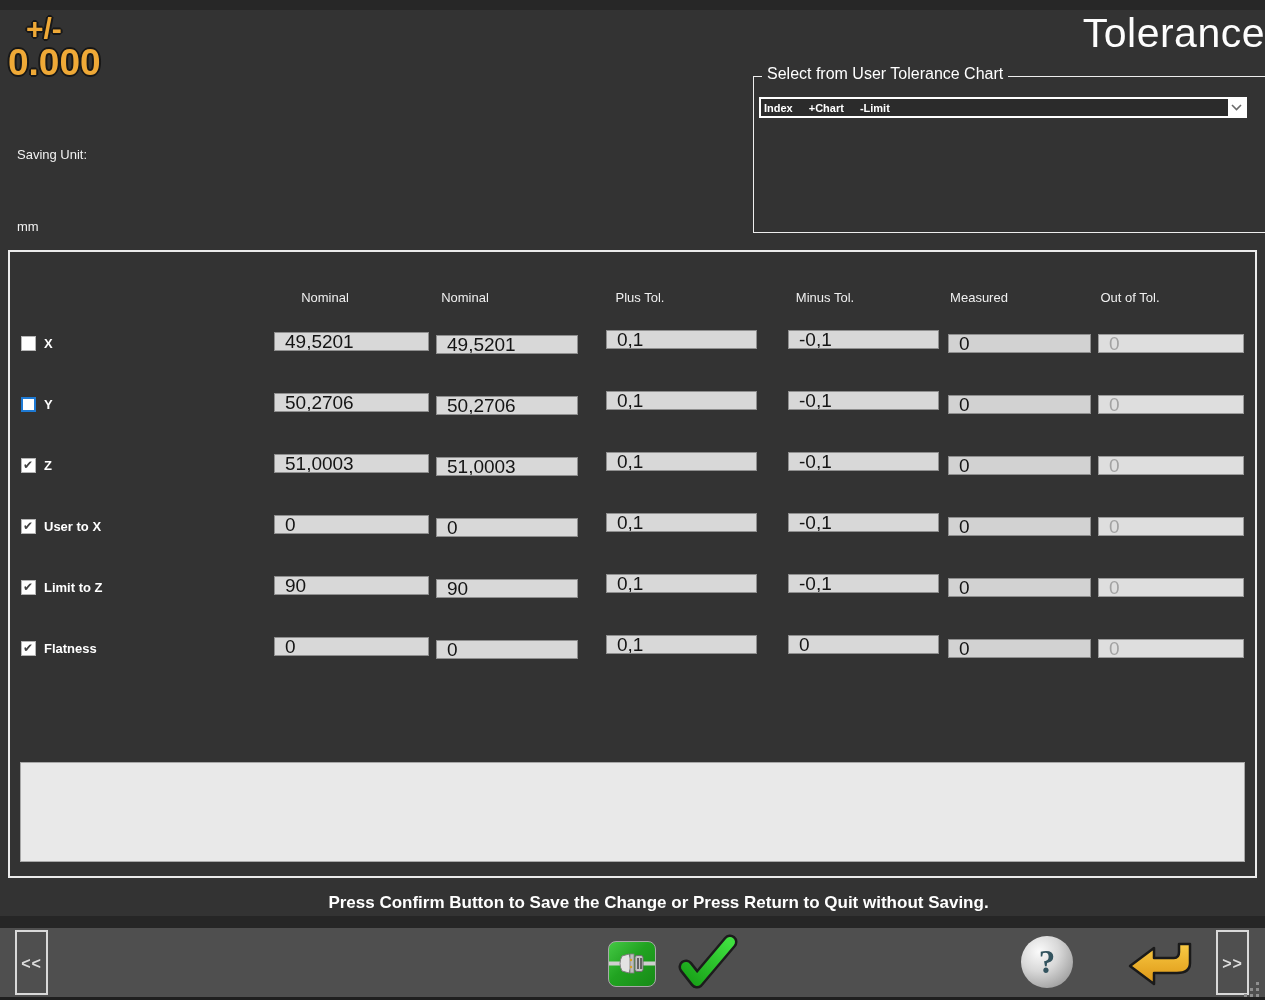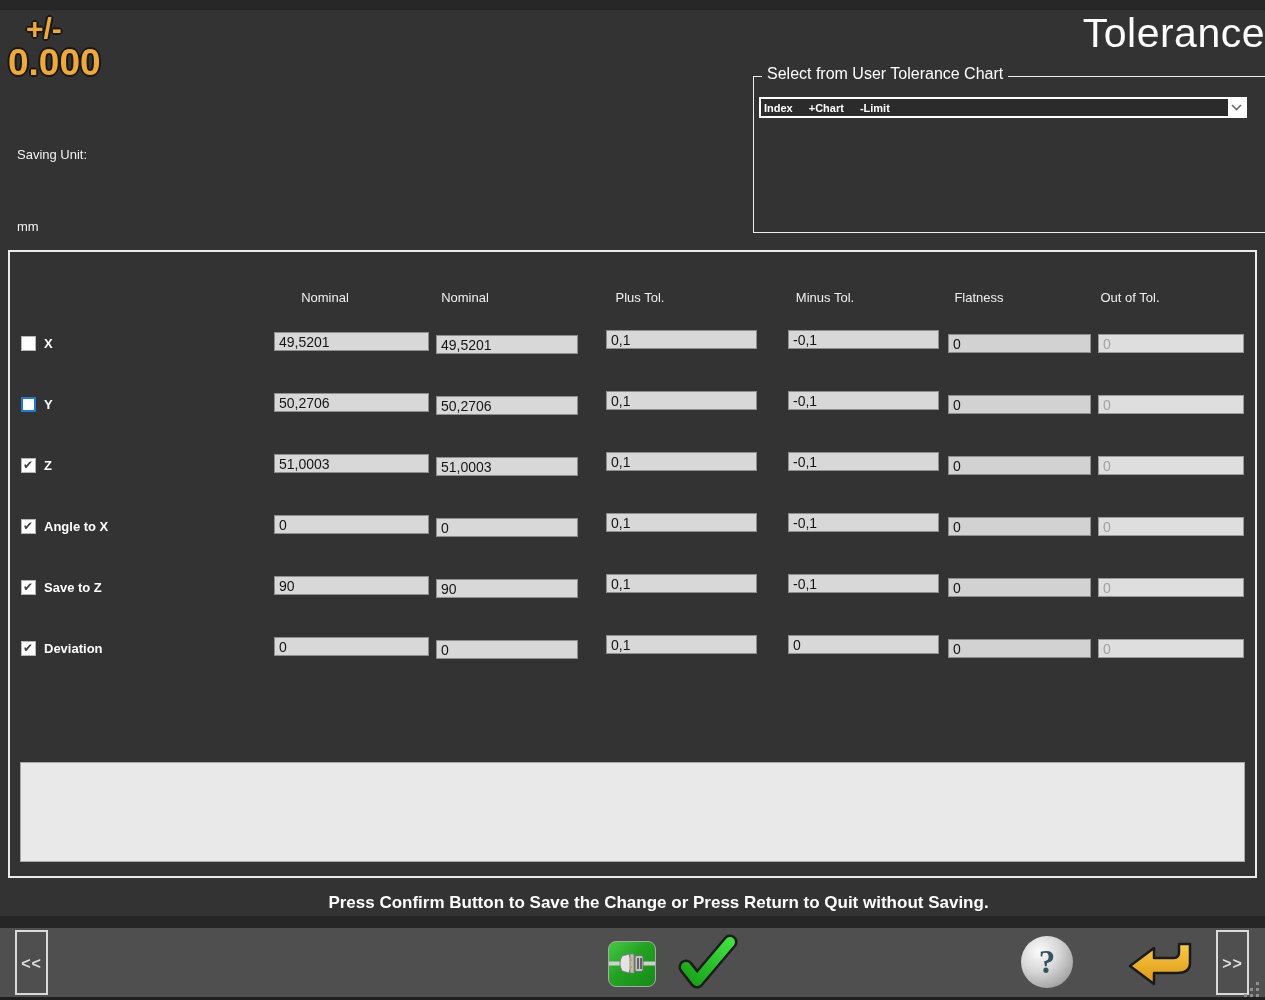--- a/index.html
+++ b/index.html
@@ -49,22 +49,22 @@
 
   .trow { position:absolute; left:0; width:100%; height:26px; }
   .checkbox { position:absolute; left:11px; top:4px; width:15px; height:15px;
     background:#ffffff; border:1px solid #b5b5b5; }
   .checkbox.focused { border:2px solid #1e7ad4; }
   .checkbox.checked::after { content:"✔"; position:absolute; left:1px; top:-1px;
     font-size:12px; color:#3f3f3f; }
   .row-label { position:absolute; left:34px; top:4px; font-size:13px; font-weight:bold; color:#ffffff; }
 
   .field { position:absolute; height:19px; border:1px solid #8f8f8f; background:#d8d8d8;
-    font-family:"Liberation Sans", sans-serif; font-size:14px; color:#141414;
-    padding:0 4px; outline:none; }
+    font-family:"Liberation Sans", sans-serif; font-size:19px; color:#141414;
+    padding:0 10px; outline:none; }
   .f-nominal  { left:264px; top:0;   width:155px; }
   .f-measured { left:426px; top:3px; width:142px; }
   .f-plus     { left:596px; top:-2px; width:151px; }
   .f-minus    { left:778px; top:-2px; width:151px; }
   .f-dev      { left:938px; top:2px; width:143px; background:#d2d2d2; }
   .f-out      { left:1088px; top:2px; width:146px; background:#dedede; color:#a2a2a2; border-color:#9a9a9a; }
 
   
   .message-box { left:20px; top:762px; width:1225px; height:100px;
     background:#e9e9e9; border:1px solid #a8a8a8; font-size:13px; color:#222; padding:4px; }
@@ -126,21 +126,21 @@
       </svg>
     </div>
   </div>
 </div>
 
 <div class="abs main-panel">
   <span class="col-header" style="left:315px">Nominal</span>
   <span class="col-header" style="left:455px">Nominal</span>
   <span class="col-header" style="left:630px">Plus Tol.</span>
   <span class="col-header" style="left:815px">Minus Tol.</span>
-  <span class="col-header" style="left:969px">Flatness</span>
+  <span class="col-header" style="left:969px">Measured</span>
   <span class="col-header" style="left:1120px">Out of Tol.</span>
 
   <div class="trow" style="top:80px">
     <span class="checkbox"></span>
     <span class="row-label">X</span>
     <input class="field f-nominal" value="49,5201" style="">
     <input class="field f-measured" value="49,5201" style="">
     <input class="field f-plus" value="0,1" style="">
     <input class="field f-minus" value="-0,1" style="">
     <input class="field f-dev" value="0" style="">
@@ -164,43 +164,43 @@
     <input class="field f-nominal" value="51,0003" style="">
     <input class="field f-measured" value="51,0003" style="">
     <input class="field f-plus" value="0,1" style="">
     <input class="field f-minus" value="-0,1" style="">
     <input class="field f-dev" value="0" style="">
     <input class="field f-out" disabled="" value="0" style="">
   </div>
 
   <div class="trow" style="top:263px">
     <span class="checkbox checked"></span>
-    <span class="row-label">Angle to X</span>
+    <span class="row-label">User to X</span>
     <input class="field f-nominal" value="0" style="">
     <input class="field f-measured" value="0" style="">
     <input class="field f-plus" value="0,1" style="">
     <input class="field f-minus" value="-0,1" style="">
     <input class="field f-dev" value="0" style="">
     <input class="field f-out" disabled="" value="0" style="">
   </div>
 
   <div class="trow" style="top:324px">
     <span class="checkbox checked"></span>
-    <span class="row-label">Save to Z</span>
+    <span class="row-label">Limit to Z</span>
     <input class="field f-nominal" value="90" style="">
     <input class="field f-measured" value="90" style="">
     <input class="field f-plus" value="0,1" style="">
     <input class="field f-minus" value="-0,1" style="">
     <input class="field f-dev" value="0" style="">
     <input class="field f-out" disabled="" value="0" style="">
   </div>
 
   <div class="trow" style="top:385px">
     <span class="checkbox checked"></span>
-    <span class="row-label">Deviation</span>
+    <span class="row-label">Flatness</span>
     <input class="field f-nominal" value="0" style="">
     <input class="field f-measured" value="0" style="">
     <input class="field f-plus" value="0,1" style="">
     <input class="field f-minus" value="0" style="">
     <input class="field f-dev" value="0" style="">
     <input class="field f-out" disabled="" value="0" style="">
   </div>
 </div>
 
 <div class="abs message-box"></div>

